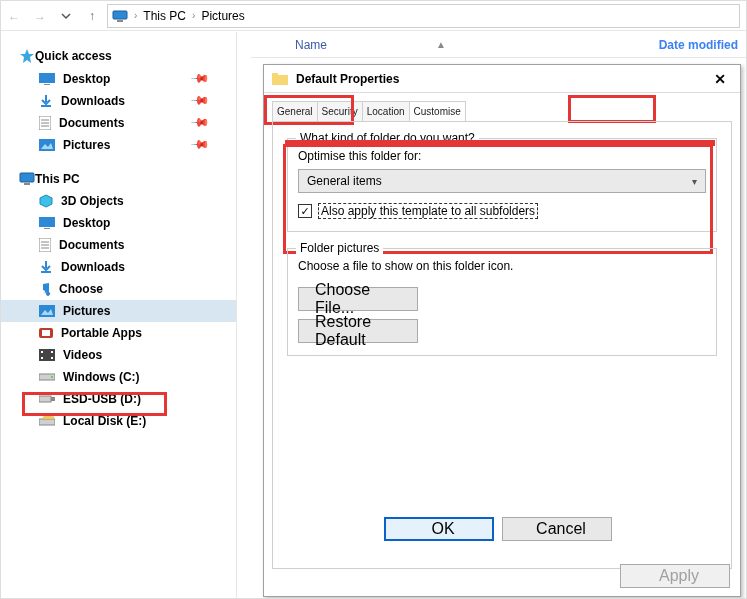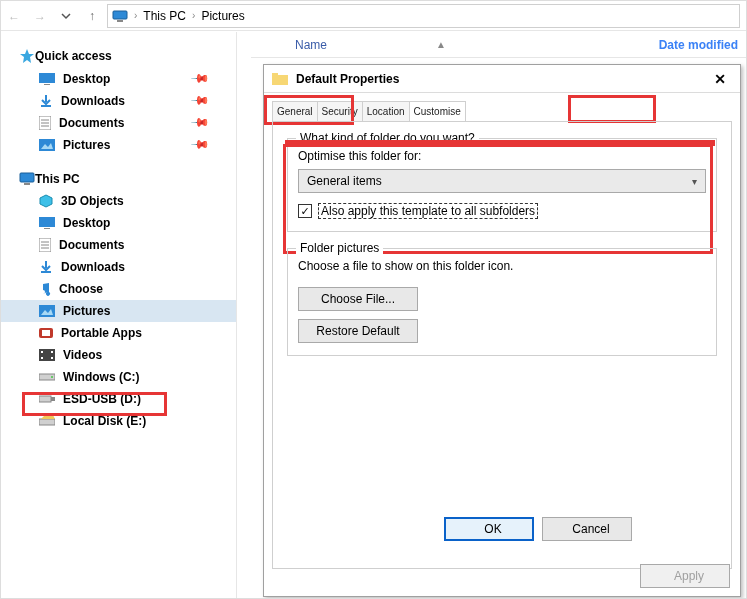--- a/index.html
+++ b/index.html
@@ -46,25 +46,25 @@
   .group { border:1px solid #cfcfcf; border-radius:0; padding:8px 10px 12px 10px; margin-top:12px; position:relative; }
   .group-label { position:absolute; top:-8px; left:8px; background:#fff; padding:0 4px; font-size:12px; }
   .lbl { margin:2px 0 6px 0; }
   .combo { width:100%; height:24px; border:1px solid #a9a9a9; background:#eaeaea; display:flex; align-items:center; padding:0 8px; }
   .combo .arrow { margin-left:auto; font-size:10px; color:#555; }
   .chk-row { display:flex; align-items:center; gap:6px; margin-top:10px; }
   .chk { width:14px; height:14px; border:1px solid #333; display:flex; align-items:center; justify-content:center; font-size:11px; line-height:1; }
   .chk-label { border:1px dashed #333; padding:0 2px; }
 
   .group2 { margin-top:16px; }
-  .btn { display:inline-flex; align-items:center; justify-content:center; height:24px; padding:0 16px; border:1px solid #a9a9a9; background:#e8e8e8; font-size:12px; }
+  .btn { display:inline-flex; align-items:center; justify-content:center; height:24px; padding:0 16px; border:1px solid #a9a9a9; background:#e8e8e8; font-size:16px; }
   .group2 .btn { width:120px; margin-top:8px; }
 
   .dlg-btns { position:absolute; right:10px; bottom:8px; display:flex; gap:8px; }
-  .dlg-btns .btn { width:90px;padding-left:24px; }
+  .dlg-btns .btn { width:110px;padding-left:24px; }
   .btn.default { border:2px solid #0a62c9; background:#e6f2fb; }
   .btn.disabled { color:#a0a0a0; background:#f0f0f0;margin-top:47px; }
 
   
   .ico { display:inline-flex; align-items:center; justify-content:center; }
   .ico svg { display:block; }
 </style>
 </head>
 <body>
 

